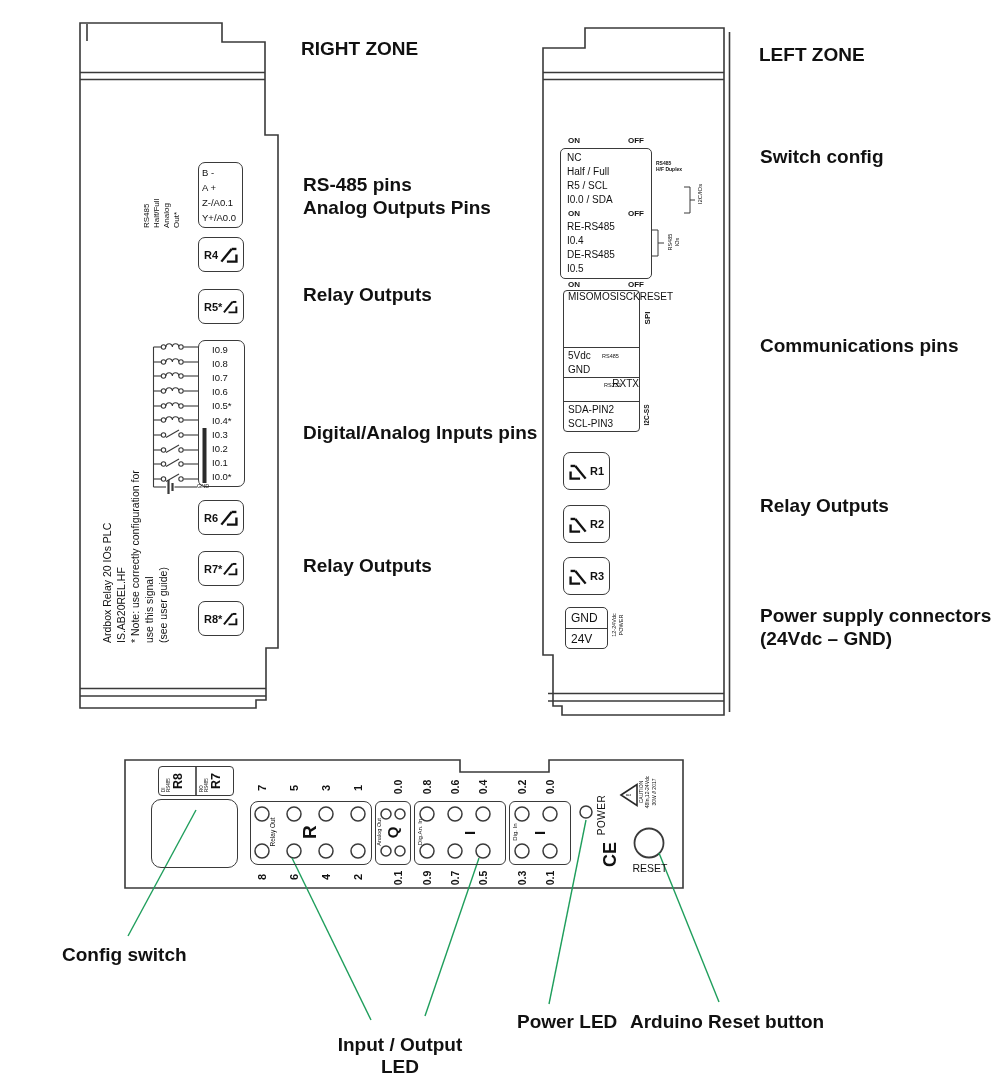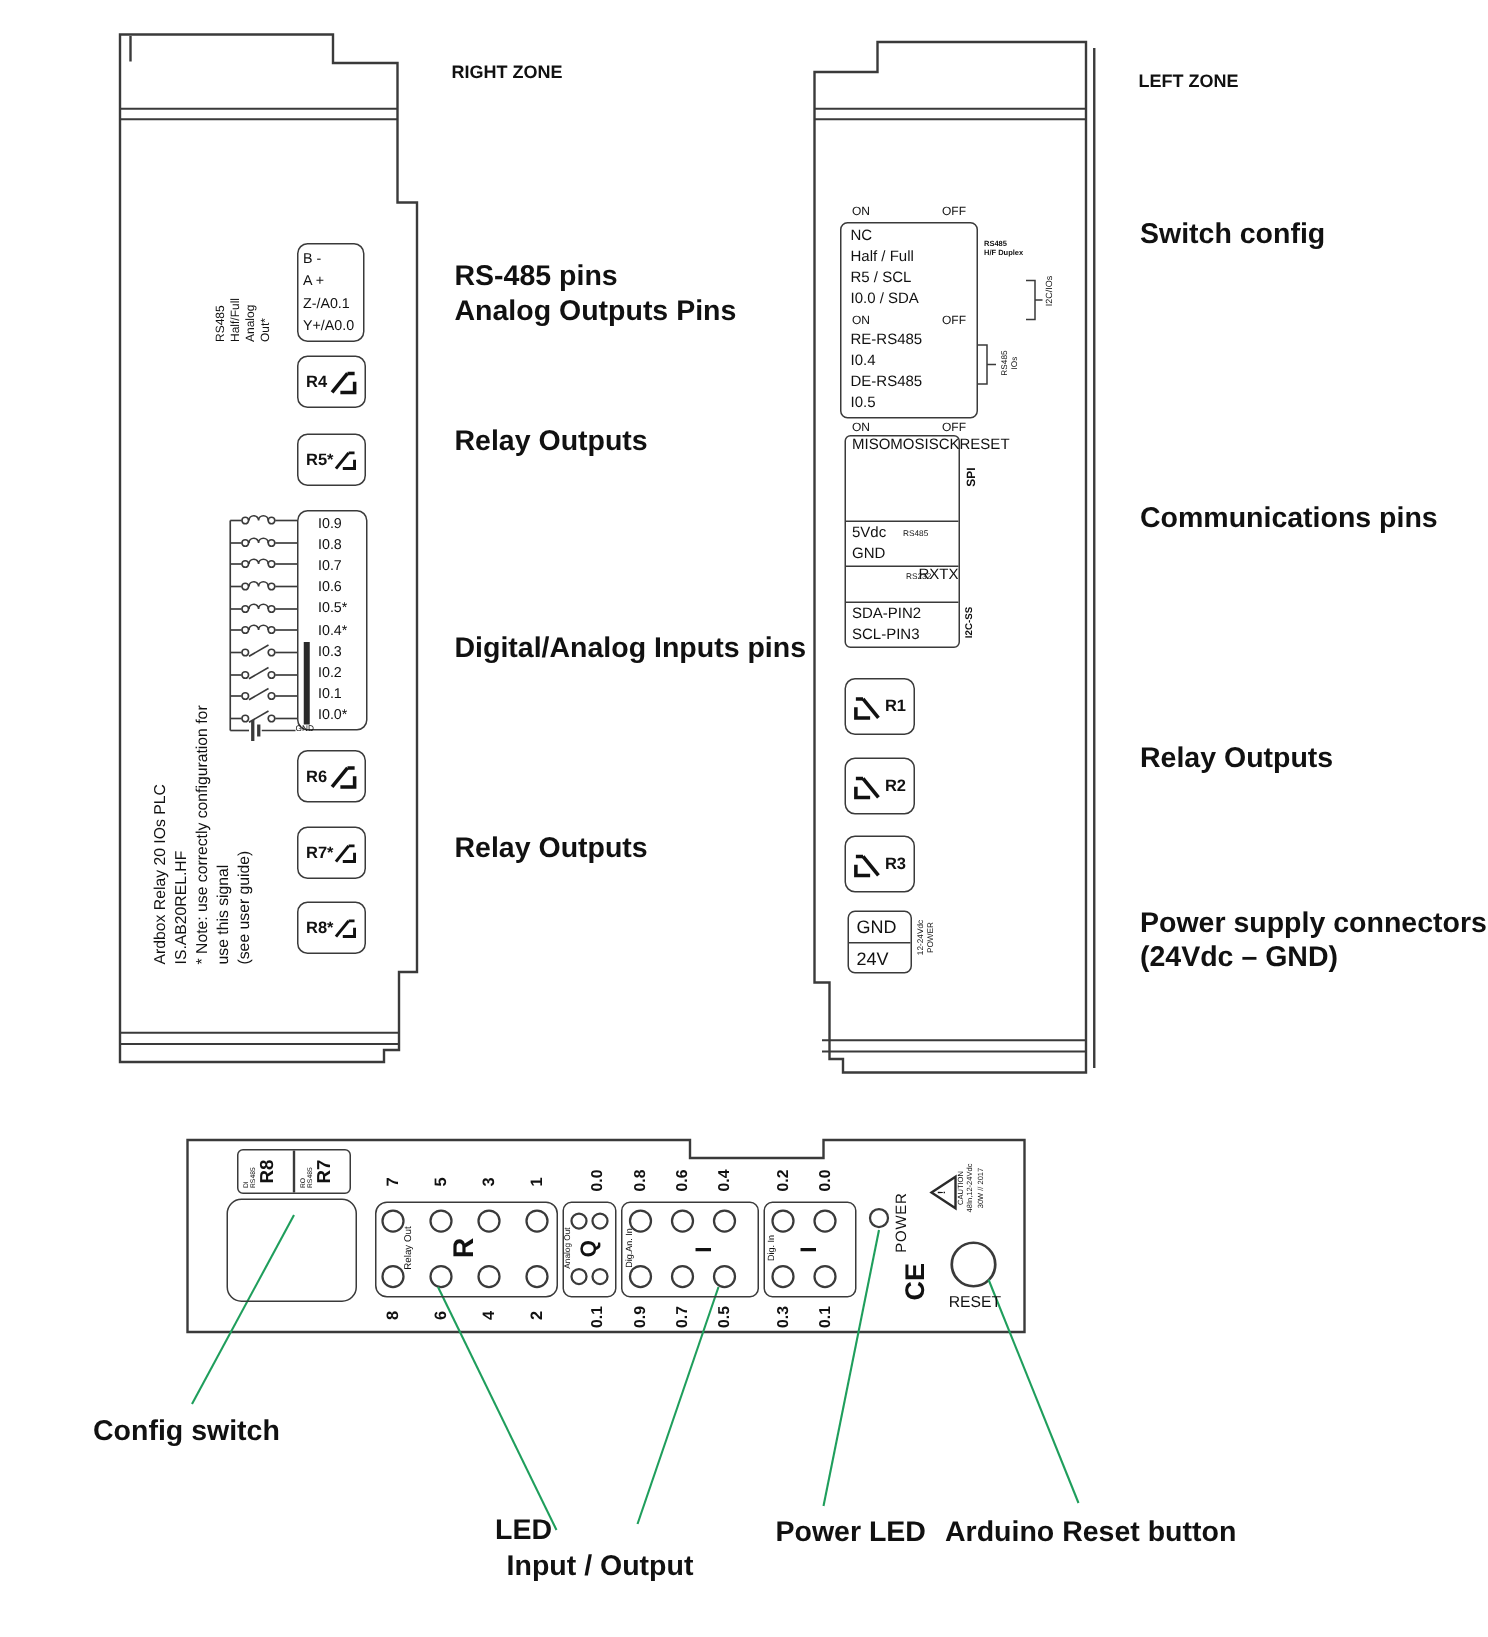--- a/index.html
+++ b/index.html
@@ -2,30 +2,30 @@
 <html><head>
 <meta charset="utf-8">
 <style>
   body{margin:0}
   .page{position:relative;width:992px;height:1091px;background:#fff;overflow:hidden;
         font-family:"Liberation Sans",sans-serif;color:#111}
   svg.lineart{position:absolute;left:0;top:0}
   .abs{position:absolute}
   .rot{transform:rotate(-90deg);transform-origin:0 0}
   .ann{position:absolute;font-weight:bold;font-size:19px;line-height:17px;white-space:nowrap}
-  .ztitle{font-size:12px}
+  .ztitle{font-size:19px}
   .box{position:absolute;border:1.5px solid #3a3a3a;border-radius:7px;box-sizing:border-box;background:transparent}
   .pins{display:flex;flex-direction:column;justify-content:space-around;padding:2px 0 2px 3px}
   .pinrow{font-size:9.5px;line-height:10px;white-space:nowrap}
   .relaybox{display:flex;align-items:center;justify-content:space-between;padding:0 5px}
   .rlabel{font-size:11px;font-weight:bold;white-space:nowrap}
   .num{font-weight:bold;font-size:11px;text-align:center;line-height:12px;white-space:nowrap}
   .tlab{font-size:6px;text-align:center;line-height:7px;white-space:nowrap}
   .blet{font-weight:bold;text-align:center}
-  .onoff{font-size:8px;font-weight:normal;line-height:9px}
+  .onoff{font-size:8px;font-weight:bold;line-height:9px}
   .swrow{font-size:10px;line-height:10px;padding-left:6px;white-space:nowrap}
   .commsec{box-sizing:border-box;position:relative;padding-left:4px}
   .commrow{font-size:10px;white-space:nowrap}
   .tag{position:absolute;font-size:5.5px;line-height:6px}
   .vline{font-size:10.5px;line-height:14px;white-space:nowrap}
   .sideline{font-size:8px;line-height:10px;white-space:nowrap}
 </style>
 </head>
 <body>
 
@@ -423,17 +423,17 @@
   <div class="rot abs" style="left:625px;top:800px;width:10px;height:9px;font-size:7px;font-weight:bold;text-align:center">!</div>
   <div class="rot abs" style="left:638px;top:822px;width:60px;height:19px;font-size:5px;line-height:6.3px;text-align:center">
     <div>CAUTION</div>
     <div>48In,12-24Vdc</div>
     <div>30W // 2017</div>
   </div>
   <div class="abs" style="left:624px;top:862px;width:52px;font-size:10.5px;text-align:center">RESET</div>
 
   <div class="ann" style="left:62px;top:946px">Config switch</div>
   <div class="ann" style="left:330px;top:1036px;width:140px;text-align:center">Input / Output</div>
-  <div class="ann" style="left:330px;top:1012px;width:140px;text-align:left">LED</div>
+  <div class="ann" style="left:330px;top:1058px;width:140px;text-align:center">LED</div>
   <div class="ann" style="left:517px;top:1013px">Power LED</div>
   <div class="ann" style="left:630px;top:1013px">Arduino Reset button</div>
 
 </div>
 
 </body></html>

